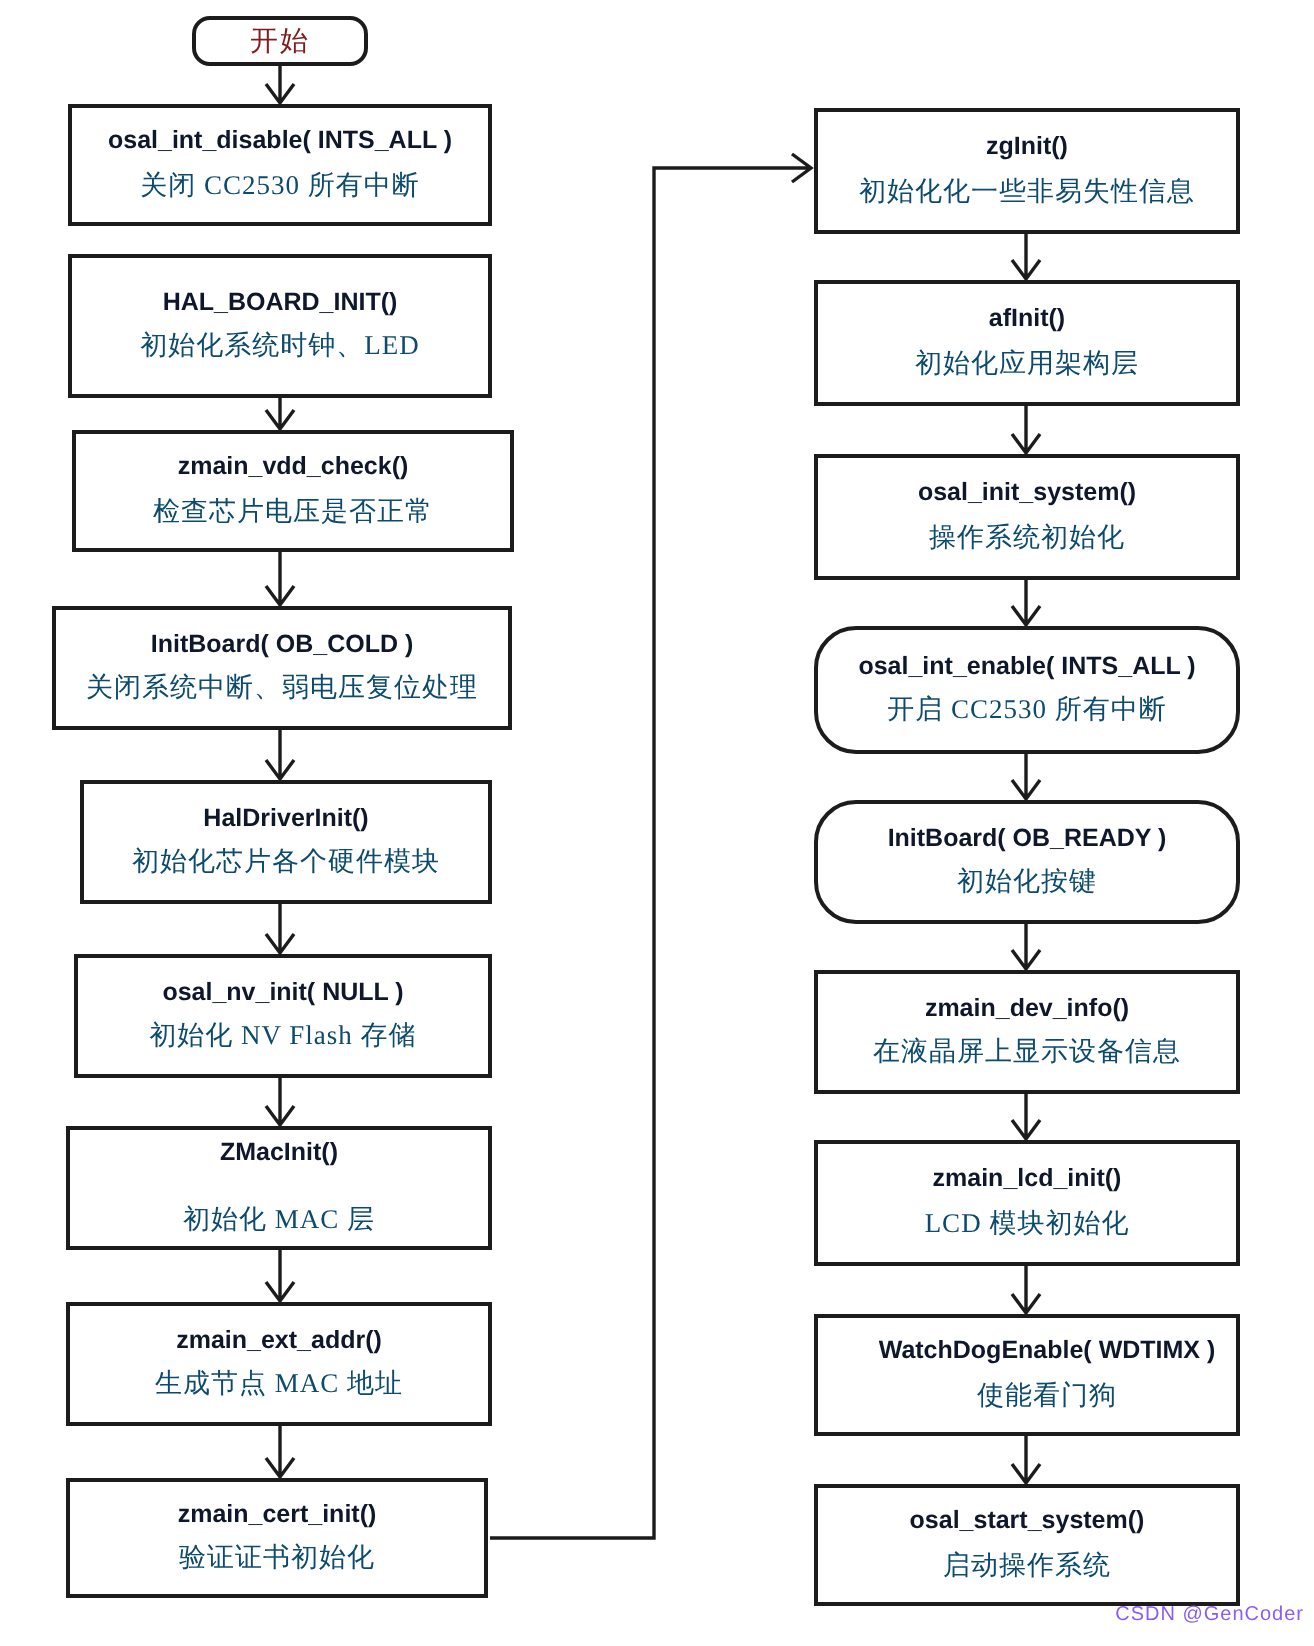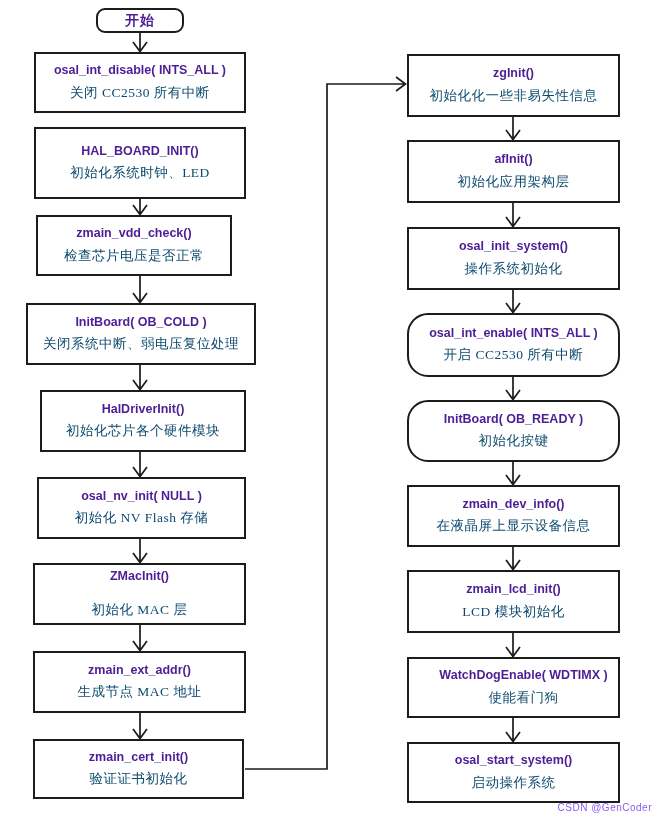--- a/index.html
+++ b/index.html
@@ -31,21 +31,21 @@
     align-items: center;
     justify-content: center;
     gap: 8px;
     text-align: center;
     padding: 2px 4px;
   }
   .node .title {
     font-family: "Liberation Sans", "DejaVu Sans", sans-serif;
     font-weight: bold;
     font-size: 12.5px;
-    color: #4c1d95;
+    color: #0f172a;
     line-height: 1.1;
     white-space: nowrap;
   }
   .node .subtitle {
     font-family: "Liberation Serif", "DejaVu Serif", serif;
     font-size: 13.5px;
     color: #0c4a6e;
     letter-spacing: 0.5px;
     line-height: 1.1;
     white-space: nowrap;
@@ -55,23 +55,23 @@
     box-sizing: border-box;
     border: 2px solid #1c1c1c;
     border-radius: 9px;
     background: #ffffff;
     display: flex;
     align-items: center;
     justify-content: center;
   }
   .start-node .title {
     font-family: "Liberation Serif", "DejaVu Serif", serif;
-    font-weight: bold;
+    font-weight: normal;
     font-size: 14px;
-    color: #4c1d95;
+    color: #7f1d1d;
     letter-spacing: 1px;
   }
   .watermark {
     position: absolute;
     top: 802px;
     right: 5px;
     font-family: "Liberation Sans", "DejaVu Sans", sans-serif;
     font-size: 10px;
     color: #8b5cf6;
     letter-spacing: 0.5px;
@@ -125,21 +125,21 @@
   </div>
 
   <div class="node" style="left:34px; top:52px; width:212px; height:61px;">
     <div class="title">osal_int_disable( INTS_ALL )</div>
     <div class="subtitle">关闭 CC2530 所有中断</div>
   </div>
   <div class="node" style="left:34px; top:127px; width:212px; height:72px;">
     <div class="title">HAL_BOARD_INIT()</div>
     <div class="subtitle">初始化系统时钟、LED</div>
   </div>
-  <div class="node" style="left:36px; top:215px; width:196px; height:61px;">
+  <div class="node" style="left:36px; top:215px; width:221px; height:61px;">
     <div class="title">zmain_vdd_check()</div>
     <div class="subtitle">检查芯片电压是否正常</div>
   </div>
   <div class="node" style="left:26px; top:303px; width:230px; height:62px;">
     <div class="title">InitBoard( OB_COLD )</div>
     <div class="subtitle">关闭系统中断、弱电压复位处理</div>
   </div>
   <div class="node" style="left:40px; top:390px; width:206px; height:62px;">
     <div class="title">HalDriverInit()</div>
     <div class="subtitle">初始化芯片各个硬件模块</div>

